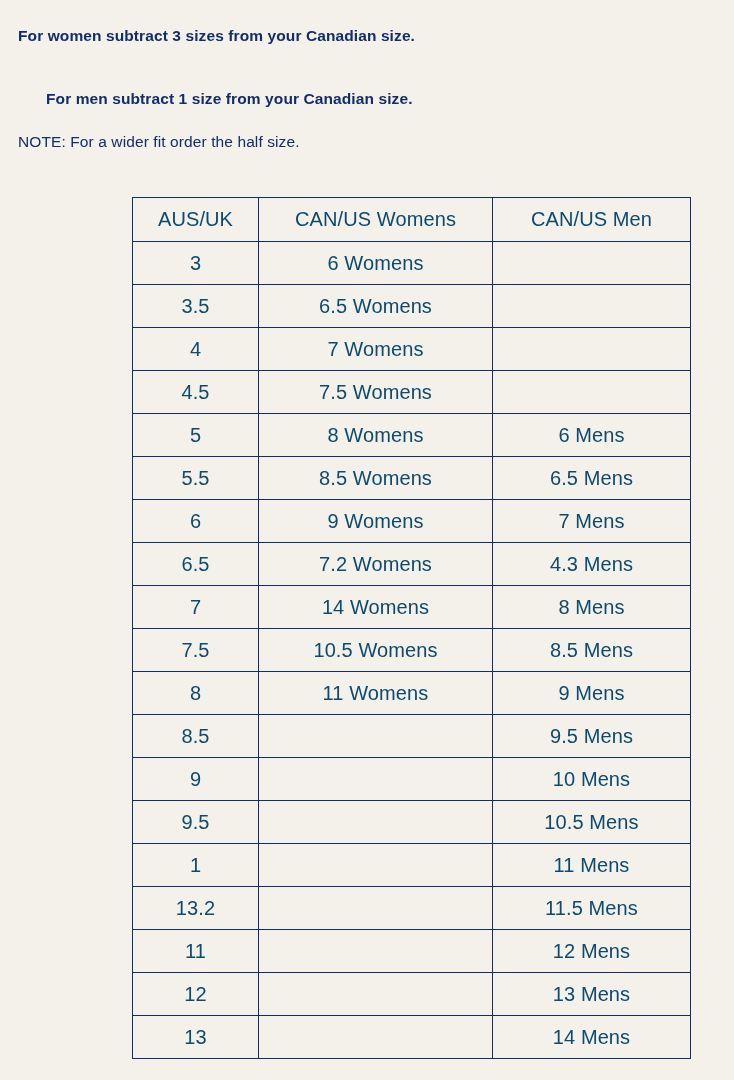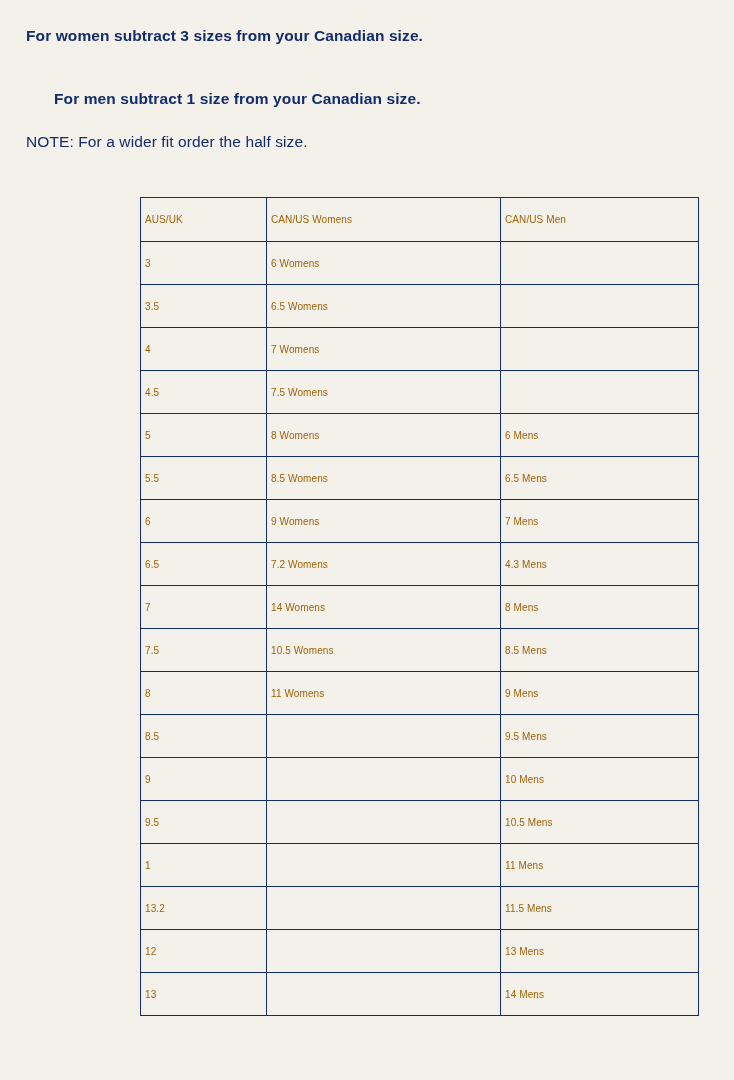--- a/index.html
+++ b/index.html
@@ -12,21 +12,21 @@
     background: #f4f0ea;
     font-family: "Liberation Sans", sans-serif;
     color: #122d6b;
     overflow: hidden;
   }
   .page {
     position: relative;
     width: 734px;
     height: 1080px;
     box-sizing: border-box;
-    padding: 18px 0 0 12px;
+    padding: 18px 0 0 4px;
   }
   .notes {
     padding: 0 14px;
   }
   .note {
     font-size: 15.5px;
     line-height: 1.25;
     letter-spacing: 0.1px;
     margin: 0;
   }
@@ -47,25 +47,25 @@
     table-layout: fixed;
   }
   table.size-table col.c0 { width: 126px; }
   table.size-table col.c1 { width: 234px; }
   table.size-table col.c2 { width: 198px; }
 
   table.size-table th,
   table.size-table td {
     border: 1px solid #122d6b;
     height: 43px;
-    text-align: left;
+    text-align: center;
     vertical-align: middle;
-    font-size: 10px;
+    font-size: 20px;
     font-weight: normal;
-    color: #a16207;
+    color: #0c4a6e;
     padding: 0 4px;
     box-sizing: border-box;
     letter-spacing: 0.1px;
   }
   table.size-table th {
     height: 44px;
   }
 </style>
 </head>
 <body>
@@ -167,20 +167,25 @@
           <td>1</td>
           <td></td>
           <td>11 Mens</td>
         </tr>
         <tr>
           <td>13.2</td>
           <td></td>
           <td>11.5 Mens</td>
         </tr>
         <tr>
+          <td>11</td>
+          <td></td>
+          <td>12 Mens</td>
+        </tr>
+        <tr>
           <td>12</td>
           <td></td>
           <td>13 Mens</td>
         </tr>
         <tr>
           <td>13</td>
           <td></td>
           <td>14 Mens</td>
         </tr>
       </tbody>

